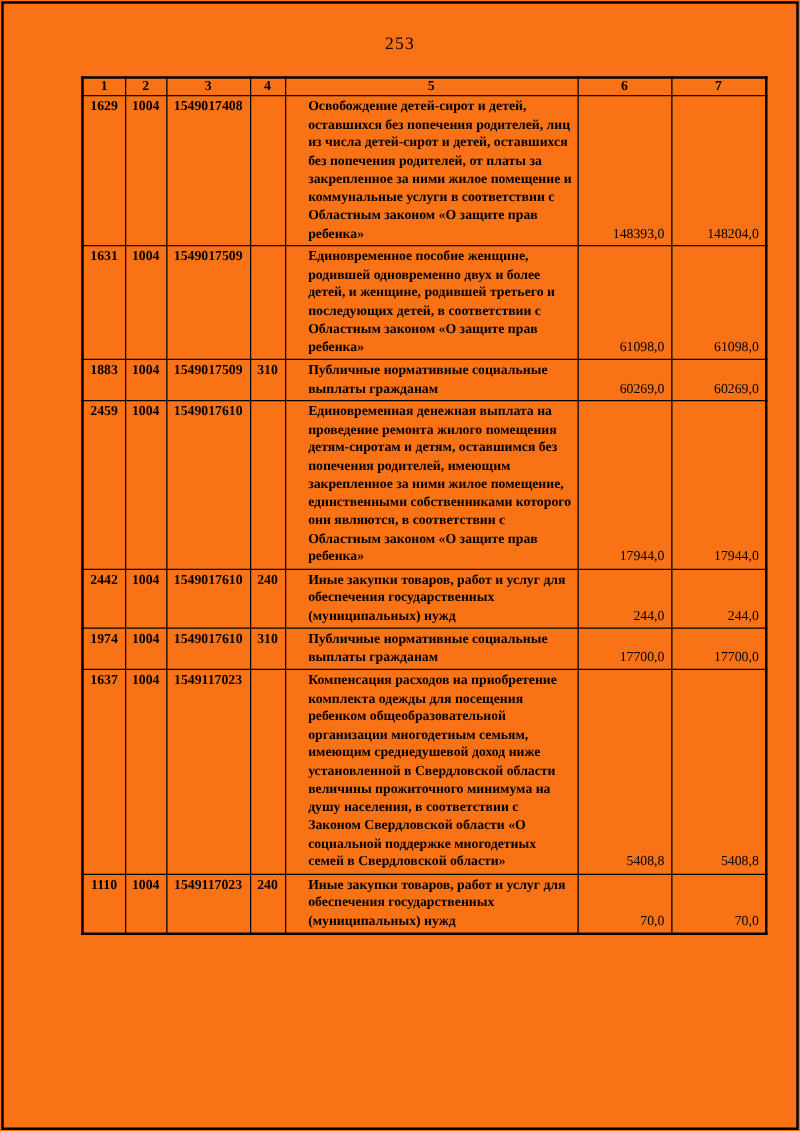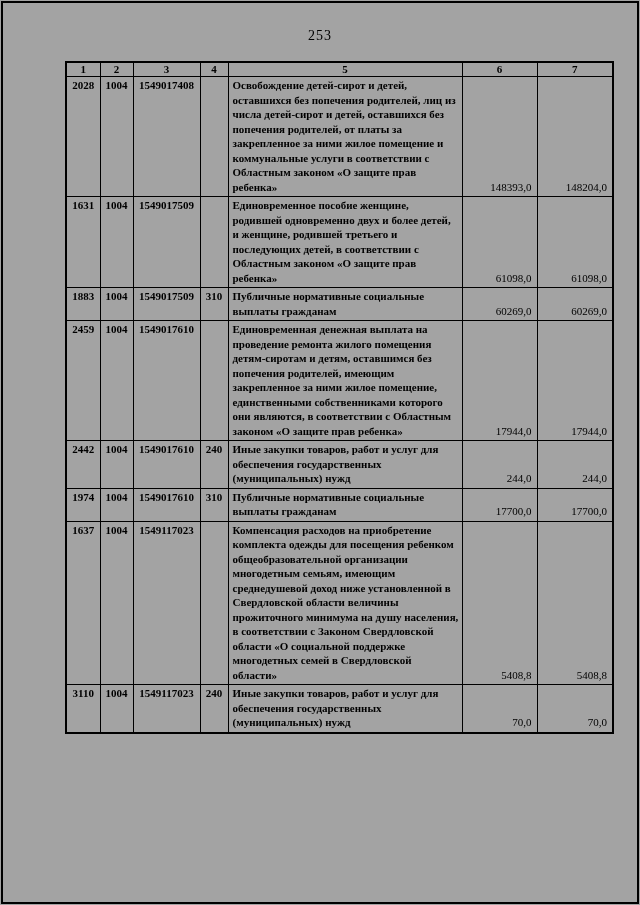--- a/index.html
+++ b/index.html
@@ -4,21 +4,21 @@
 <style>
   html, body {
     margin: 0;
     padding: 0;
     background: #ffffff;
   }
   .page {
     position: relative;
     width: 640px;
     height: 905px;
-    background: #a3a3a3;
+    background: #f97316;
     font-family: "Liberation Serif", "DejaVu Serif", serif;
     color: #000;
     overflow: hidden;
     box-sizing: border-box;
   }
   .frame {
     position: absolute;
     inset: 1px;
     border: 2px solid #000;
     pointer-events: none;
@@ -58,21 +58,21 @@
   .budget-table td.c4 {
     text-align: center;
     vertical-align: top;
     font-weight: bold;
     padding-top: 1px;
   }
   .budget-table td.c5 {
     text-align: left;
     vertical-align: top;
     font-weight: bold;
-    padding: 1px 3px 2px 4px;
+    padding: 1px 3px 2px 18px;
   }
   .budget-table td.c6,
   .budget-table td.c7 {
     text-align: right;
     vertical-align: bottom;
     font-weight: normal;
     padding: 1px 5px 2px 8px;
   }
 </style>
 </head>
@@ -99,21 +99,21 @@
         <th>2</th>
         <th>3</th>
         <th>4</th>
         <th>5</th>
         <th>6</th>
         <th>7</th>
       </tr>
     </thead>
     <tbody id="table-body">
         <tr>
-          <td class="c1">2028</td>
+          <td class="c1">1629</td>
           <td class="c2">1004</td>
           <td class="c3">1549017408</td>
           <td class="c4"></td>
           <td class="c5">Освобождение детей-сирот и детей, оставшихся без попечения родителей, лиц из числа детей-сирот и детей, оставшихся без попечения родителей, от платы за закрепленное за ними жилое помещение и коммунальные услуги в соответствии с Областным законом «О защите прав ребенка»</td>
           <td class="c6">148393,0</td>
           <td class="c7">148204,0</td>
         </tr>
         <tr>
           <td class="c1">1631</td>
           <td class="c2">1004</td>
@@ -162,21 +162,21 @@
         <tr>
           <td class="c1">1637</td>
           <td class="c2">1004</td>
           <td class="c3">1549117023</td>
           <td class="c4"></td>
           <td class="c5">Компенсация расходов на приобретение комплекта одежды для посещения ребенком общеобразовательной организации многодетным семьям, имеющим среднедушевой доход ниже установленной в Свердловской области величины прожиточного минимума на душу населения, в соответствии с Законом Свердловской области «О социальной поддержке многодетных семей в Свердловской области»</td>
           <td class="c6">5408,8</td>
           <td class="c7">5408,8</td>
         </tr>
         <tr>
-          <td class="c1">3110</td>
+          <td class="c1">1110</td>
           <td class="c2">1004</td>
           <td class="c3">1549117023</td>
           <td class="c4">240</td>
           <td class="c5">Иные закупки товаров, работ и услуг для обеспечения государственных (муниципальных) нужд</td>
           <td class="c6">70,0</td>
           <td class="c7">70,0</td>
         </tr>
       </tbody>
   </table>
 </div>

